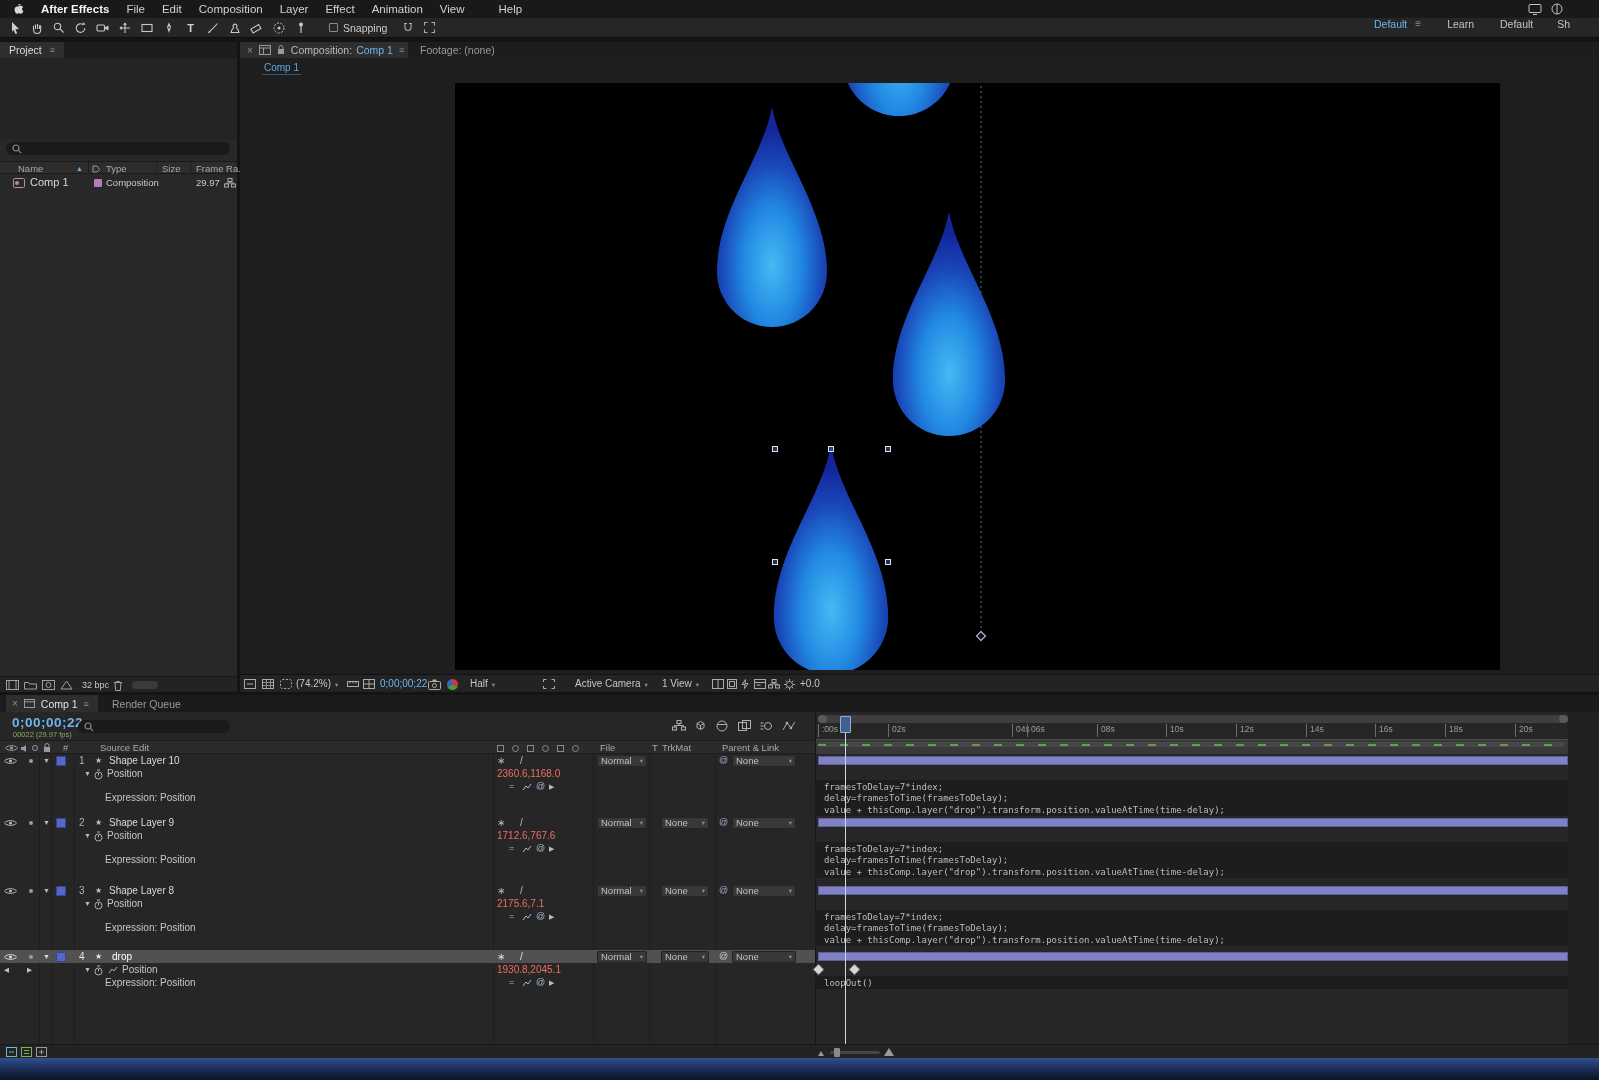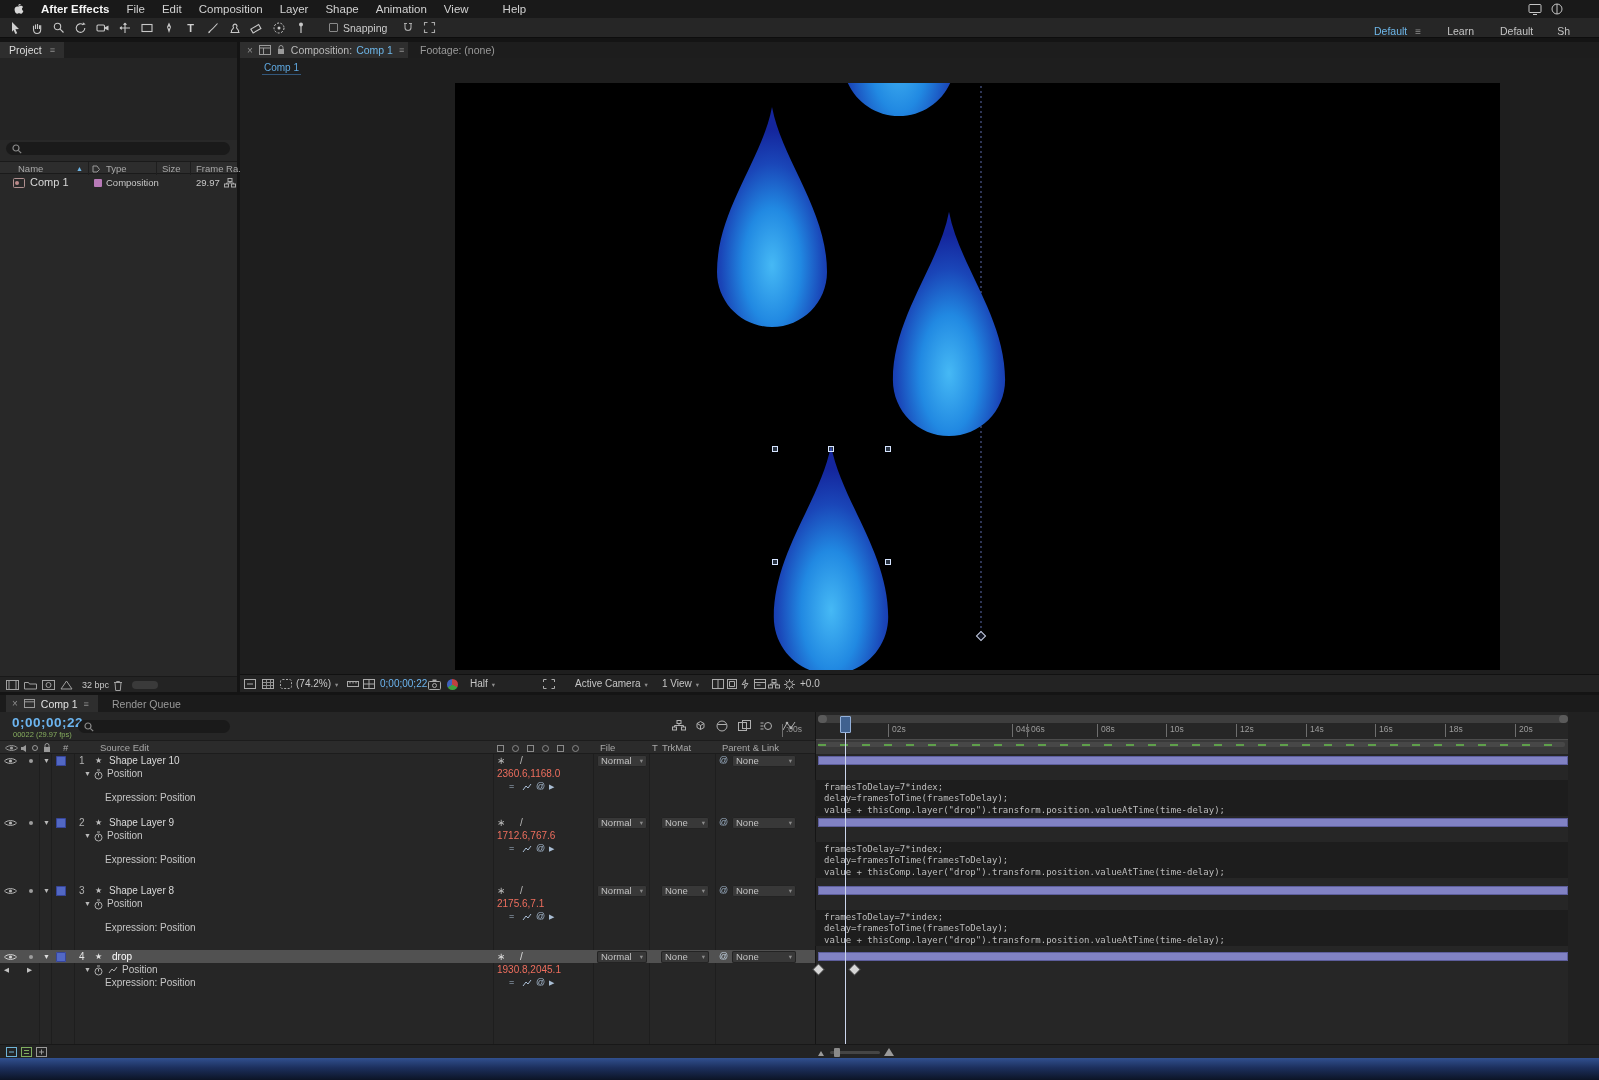--- a/index.html
+++ b/index.html
@@ -41,21 +41,21 @@
     <span>
         <svg width="11" height="13" viewBox="0 0 12 14">
           <path d="M8.5 1C8 2.2 6.9 3 5.8 3 5.7 1.8 6.6.6 8.5 1ZM5.8 3.6c1.2 0 1.8-.7 2.9-.7.9 0 1.9.6 2.3 1.5-1.8 1-1.5 3.6.3 4.3-.4 1.2-1.3 2.9-2.4 2.9-.9 0-1.2-.6-2.3-.6s-1.5.6-2.3.6C3.1 11.6 1.7 9.3 1.7 7c0-2.2 1.5-3.4 2.9-3.4.7 0 .7 0 1.2 0Z" fill="#d8d8d8"></path>
         </svg>
       </span>
     <span class="mi appn">After Effects</span>
     <span class="mi">File</span>
     <span class="mi">Edit</span>
     <span class="mi">Composition</span>
     <span class="mi">Layer</span>
-    <span class="mi">Shape</span>
+    <span class="mi">Effect</span>
     <span class="mi">Animation</span>
     <span class="mi">View</span>
     <span class="mi"></span>
     <span class="mi">Help</span>
     <span class="abs" style="left:1528px;top:3px">
         <svg width="14" height="12">
           <rect x="1" y="1.5" width="12" height="8" rx="1" fill="none" stroke="#c4c4c4"></rect>
           <path d="M5 11.5h4" stroke="#c4c4c4"></path>
         </svg>
       </span>
@@ -149,21 +149,21 @@
         <svg width="13" height="12">
           <path d="M4 1.5v4a3 3 0 0 0 6 0v-4" fill="none" stroke="#aaaaaa" stroke-width="1.1"></path>
           <path d="M3 1.5h3M8 1.5h3" stroke="#aaaaaa"></path>
         </svg>
       </span>
     <span class="tool">
         <svg width="13" height="13">
           <path d="M1.5 4.5v-3h3M8.5 1.5h3v3M11.5 8.5v3h-3M4.5 11.5h-3v-3" fill="none" stroke="#aaaaaa" stroke-width="1.1"></path>
         </svg>
       </span>
-    <span style="position:absolute;left:1374px;top:0;height:19px;display:flex;align-items:flex-end">
+    <span style="position:absolute;left:1374px;top:0;height:19px;display:flex;align-items:flex-start">
       <span style="color:#6db6e8;font-size:10.5px">Default</span>
       <span style="color:#8d8d8d;margin-left:8px;font-size:10px">≡</span>
       <span style="color:#c4c4c4;margin-left:26px;font-size:10.5px">Learn</span>
       <span style="color:#c4c4c4;margin-left:26px;font-size:10.5px">Default</span>
       <span style="color:#c4c4c4;margin-left:24px;font-size:10.5px">Sh</span>
     </span>
   </div>
 
   <div class="abs" style="left:0;top:42px;width:237px;height:650px;background:#282828">
     <div class="abs" style="left:0;top:0;width:237px;height:16px;background:#1d1d1d">
@@ -444,21 +444,21 @@
           <circle cx="5" cy="3" r="1.3" fill="#b0b0b0"></circle>
           <circle cx="9" cy="8" r="1.3" fill="#b0b0b0"></circle>
         </svg>
       </span>
 
     <div class="abs" style="left:818px;top:20px;width:750px;height:8px;background:#3e3e3e;border-radius:4px">
       <span class="abs" style="left:0;top:0;width:9px;height:8px;background:#5a5a5a;border-radius:4px"></span>
       <span class="abs" style="right:0;top:0;width:9px;height:8px;background:#5a5a5a;border-radius:4px"></span>
     </div>
     <div class="abs" style="left:815px;top:29px;width:753px;height:16px;border-bottom:1px solid #4c4c4c"></div>
-    <div class="tick" style="left:782px">:00s</div>
+    <div class="tick" style="left:818px">:00s</div>
     <div class="tick" style="left:888px">02s</div>
     <div class="tick" style="left:1012px">04s</div>
     <div class="tick" style="left:1027px">06s</div>
     <div class="tick" style="left:1097px">08s</div>
     <div class="tick" style="left:1166px">10s</div>
     <div class="tick" style="left:1236px">12s</div>
     <div class="tick" style="left:1306px">14s</div>
     <div class="tick" style="left:1375px">16s</div>
     <div class="tick" style="left:1445px">18s</div>
     <div class="tick" style="left:1515px">20s</div>
@@ -734,20 +734,23 @@
           <svg width="10" height="8">
             <polyline points="1,7 4,3 6,5 9,1" fill="none" stroke="#a9bdd3"></polyline>
           </svg>
         </span>
       <span class="exic" style="left:536px">@</span>
       <span class="exic" style="left:549px;font-size:7px">▶</span>
     </div>
     <div class="lbar" style="top:257px"></div>
     <div class="kf" style="left:815px;top:271px"></div>
     <div class="kf" style="left:851px;top:271px"></div>
+    <div class="exz" style="top:281px;height:13px">
+      <div>loopOut()</div>
+    </div>
 
     <div class="abs" style="left:845px;top:21px;width:1px;height:328px;background:#ccd6ee"></div>
     <div class="abs" style="left:840px;top:21px;width:11px;height:17px;background:#40618f;border:1px solid #93b0da;border-radius:1px"></div>
 
     <div class="abs" style="left:0;top:349px;width:1599px;height:14px;background:#232323;border-top:1px solid #181818">
       <span class="cic" style="left:6px;top:2px">
           <svg width="11" height="10">
             <rect x=".5" y=".5" width="10" height="9" fill="none" stroke="#6fb3d6"></rect>
             <path d="M3 5h5" stroke="#6fb3d6"></path>
           </svg>

